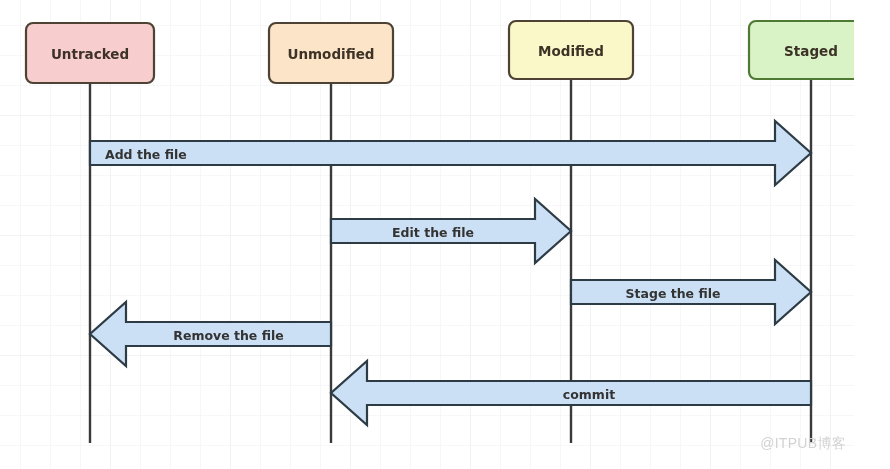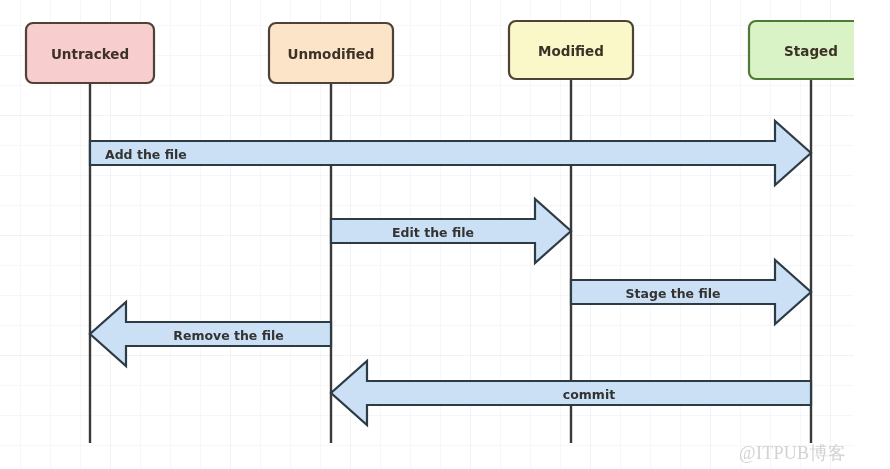--- a/index.html
+++ b/index.html
@@ -38,25 +38,25 @@
     font-size: 12.5px;
     font-weight: bold;
     fill: #333333;
     dominant-baseline: central;
   }
   .arrow-label.center { text-anchor: middle; }
   .arrow-label.start  { text-anchor: start; }
   .watermark {
     position: absolute;
     right: 8px;
-    bottom: 4px;
-    font-size: 18px;
+    bottom: 16px;
+    font-size: 14px;
     color: #d2d2d2;
     letter-spacing: 0.3px;
-    font-family: Liberation Serif, serif;
+    font-family: Liberation Sans, sans-serif;
     user-select: none;
   }
 </style>
 </head>
 <body>
 
 <div id="canvas">
 
   <svg id="diagram-svg" width="890" height="469">
     <g id="lifelines-layer">

